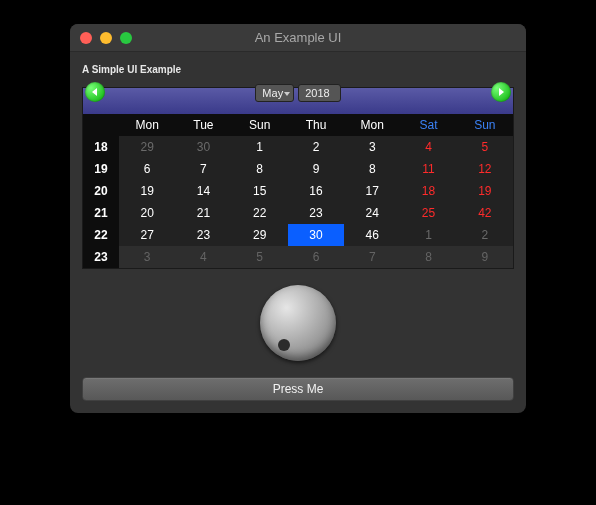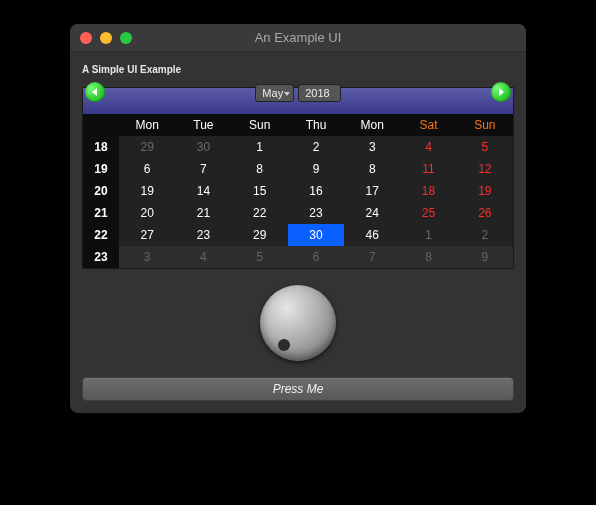--- a/index.html
+++ b/index.html
@@ -105,21 +105,21 @@
     text-align: center;
     font-size: 12px;
     height: 22px;
     font-weight: 400;
   }
   .grid th {
     color: #fff;
     background: #0d0d0d;
   }
   .grid th.wknum { width: 36px; }
-  .grid th.weekend { color: #f97316; }
+  .grid th.weekend { color: #3b82f6; }
   .grid td.wknum {
     background: #0d0d0d;
     color: #fff;
     font-weight: 700;
   }
   .grid td.day {
     background: #222;
     color: #fff;
     cursor: pointer;
   }
@@ -163,21 +163,20 @@
     height: 24px;
     background: linear-gradient(#6e6e6e, #585858);
     border: 1px solid #404040;
     border-radius: 4px;
     color: #f2f2f2;
     font-size: 12px;
     text-align: center;
     line-height: 22px;
     cursor: pointer;
     box-shadow: 0 1px 0 rgba(255,255,255,0.08) inset;
-    font-style: italic;
   }
 </style>
 </head>
 <body>
 
 <div class="window">
   <div class="titlebar">
     <div class="traffic">
       <div class="tl red"></div>
       <div class="tl yellow"></div>
@@ -256,21 +255,21 @@
               <td class="day weekend">19</td>
             </tr>
             <tr>
               <td class="wknum">21</td>
               <td class="day">20</td>
               <td class="day">21</td>
               <td class="day">22</td>
               <td class="day">23</td>
               <td class="day">24</td>
               <td class="day weekend">25</td>
-              <td class="day weekend">26</td>
+              <td class="day weekend">42</td>
             </tr>
             <tr>
               <td class="wknum">22</td>
               <td class="day">27</td>
               <td class="day">23</td>
               <td class="day">29</td>
               <td class="day selected">30</td>
               <td class="day">46</td>
               <td class="day other weekend">1</td>
               <td class="day other weekend">2</td>

